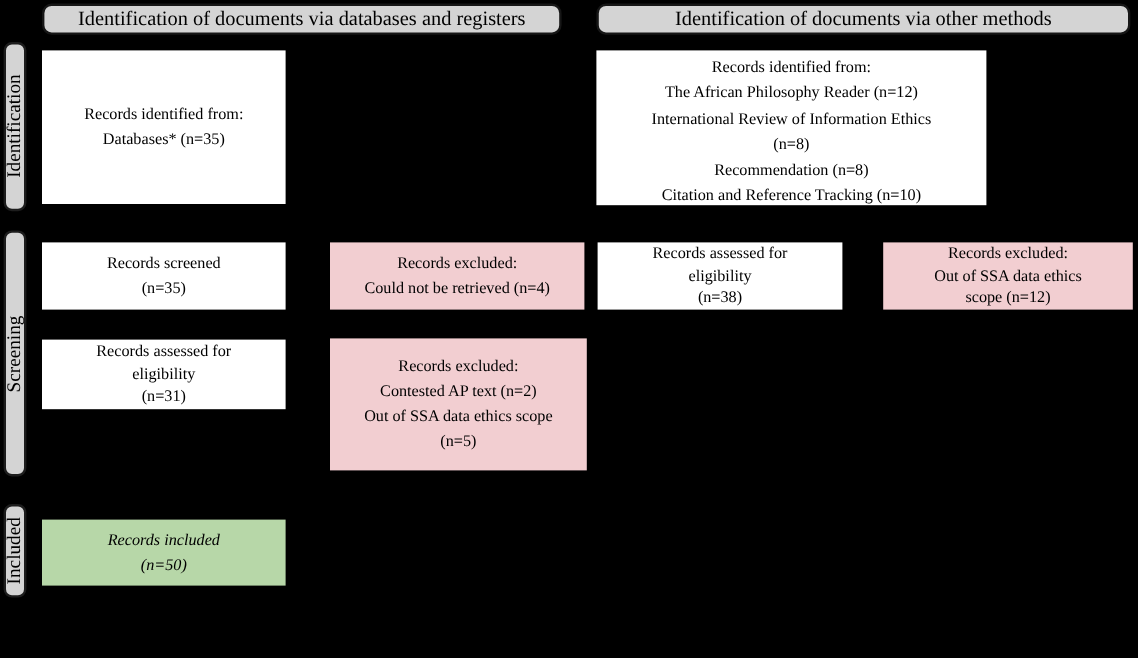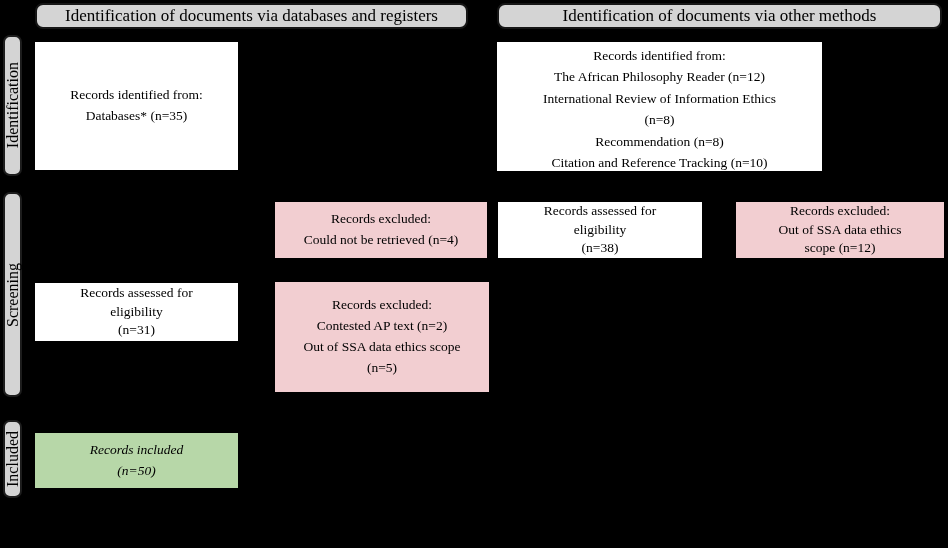--- a/index.html
+++ b/index.html
@@ -107,20 +107,22 @@
   <div class="node white" id="box-identified-db">Records identified from:
 Databases* (n=35)</div>
 
   <div class="node white top-align" id="box-identified-other">Records identified from:
 The African Philosophy Reader (n=12)
 International Review of Information Ethics
 (n=8)
 Recommendation (n=8)
 Citation and Reference Tracking (n=10)</div>
 
+  <div class="node white" id="box-screened">Records screened
+(n=35)</div>
 
   <div class="node pink" id="box-excl-retrieved">Records excluded:
 Could not be retrieved (n=4)</div>
 
   <div class="node white tight" id="box-assessed-other">Records assessed for
 eligibility
 (n=38)</div>
 
   <div class="node pink tight" id="box-excl-scope-other">Records excluded:
 Out of SSA data ethics

